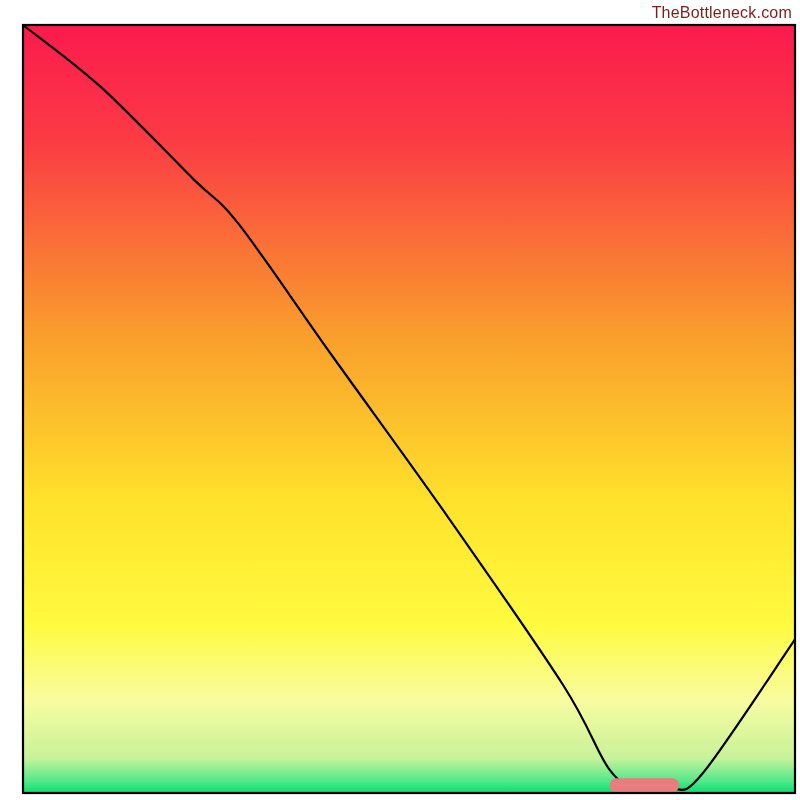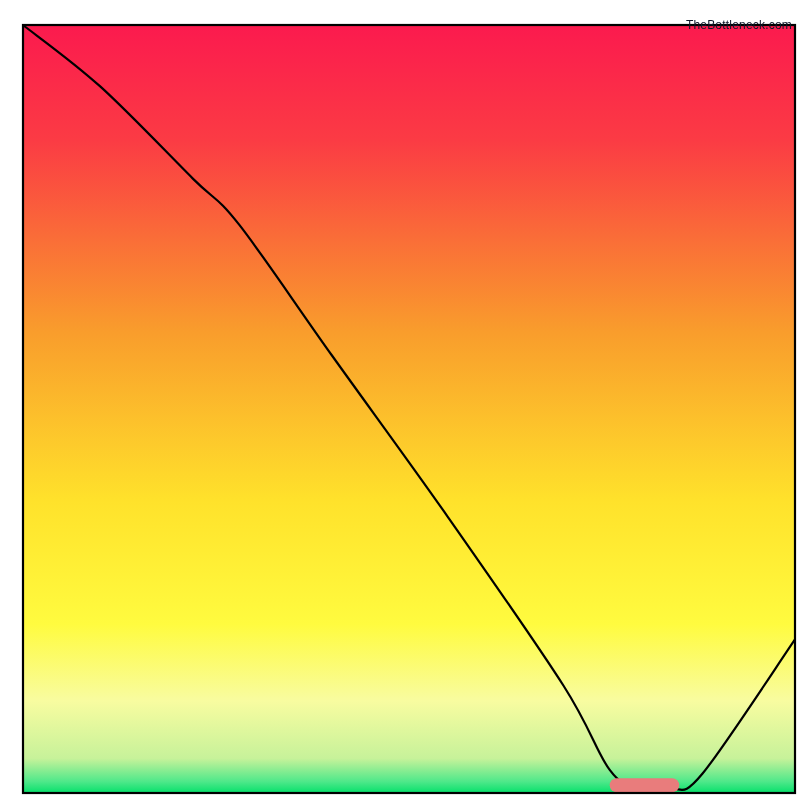--- a/index.html
+++ b/index.html
@@ -11,24 +11,24 @@
     background: #ffffff;
     font-family: Arial, Helvetica, sans-serif;
   }
   .wrap {
     position: relative;
     width: 800px;
     height: 800px;
   }
   .watermark {
     position: absolute;
-    top: 18px;
+    top: 4px;
     right: 8px;
-    color: #0f172a;
-    font-size: 12px;
+    color: #7f1d1d;
+    font-size: 16px;
     letter-spacing: 0.2px;
     z-index: 5;
   }
   svg.chart {
     position: absolute;
     left: 0;
     top: 0;
   }
 </style>
 </head>

